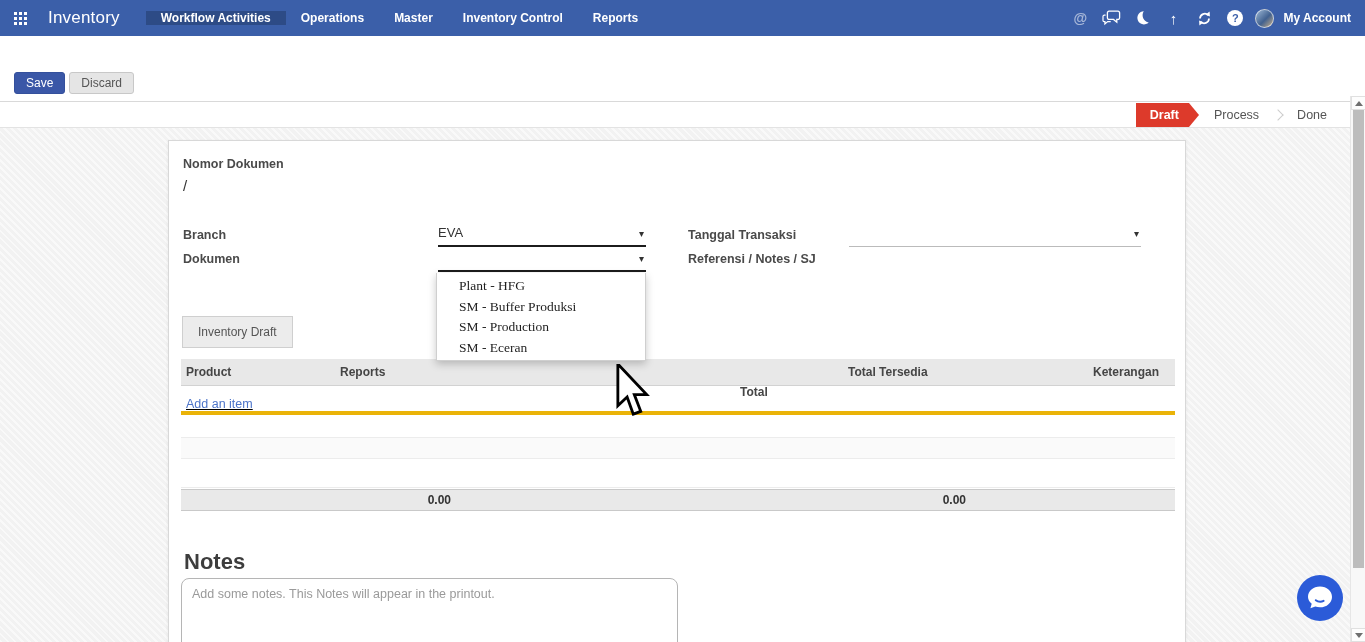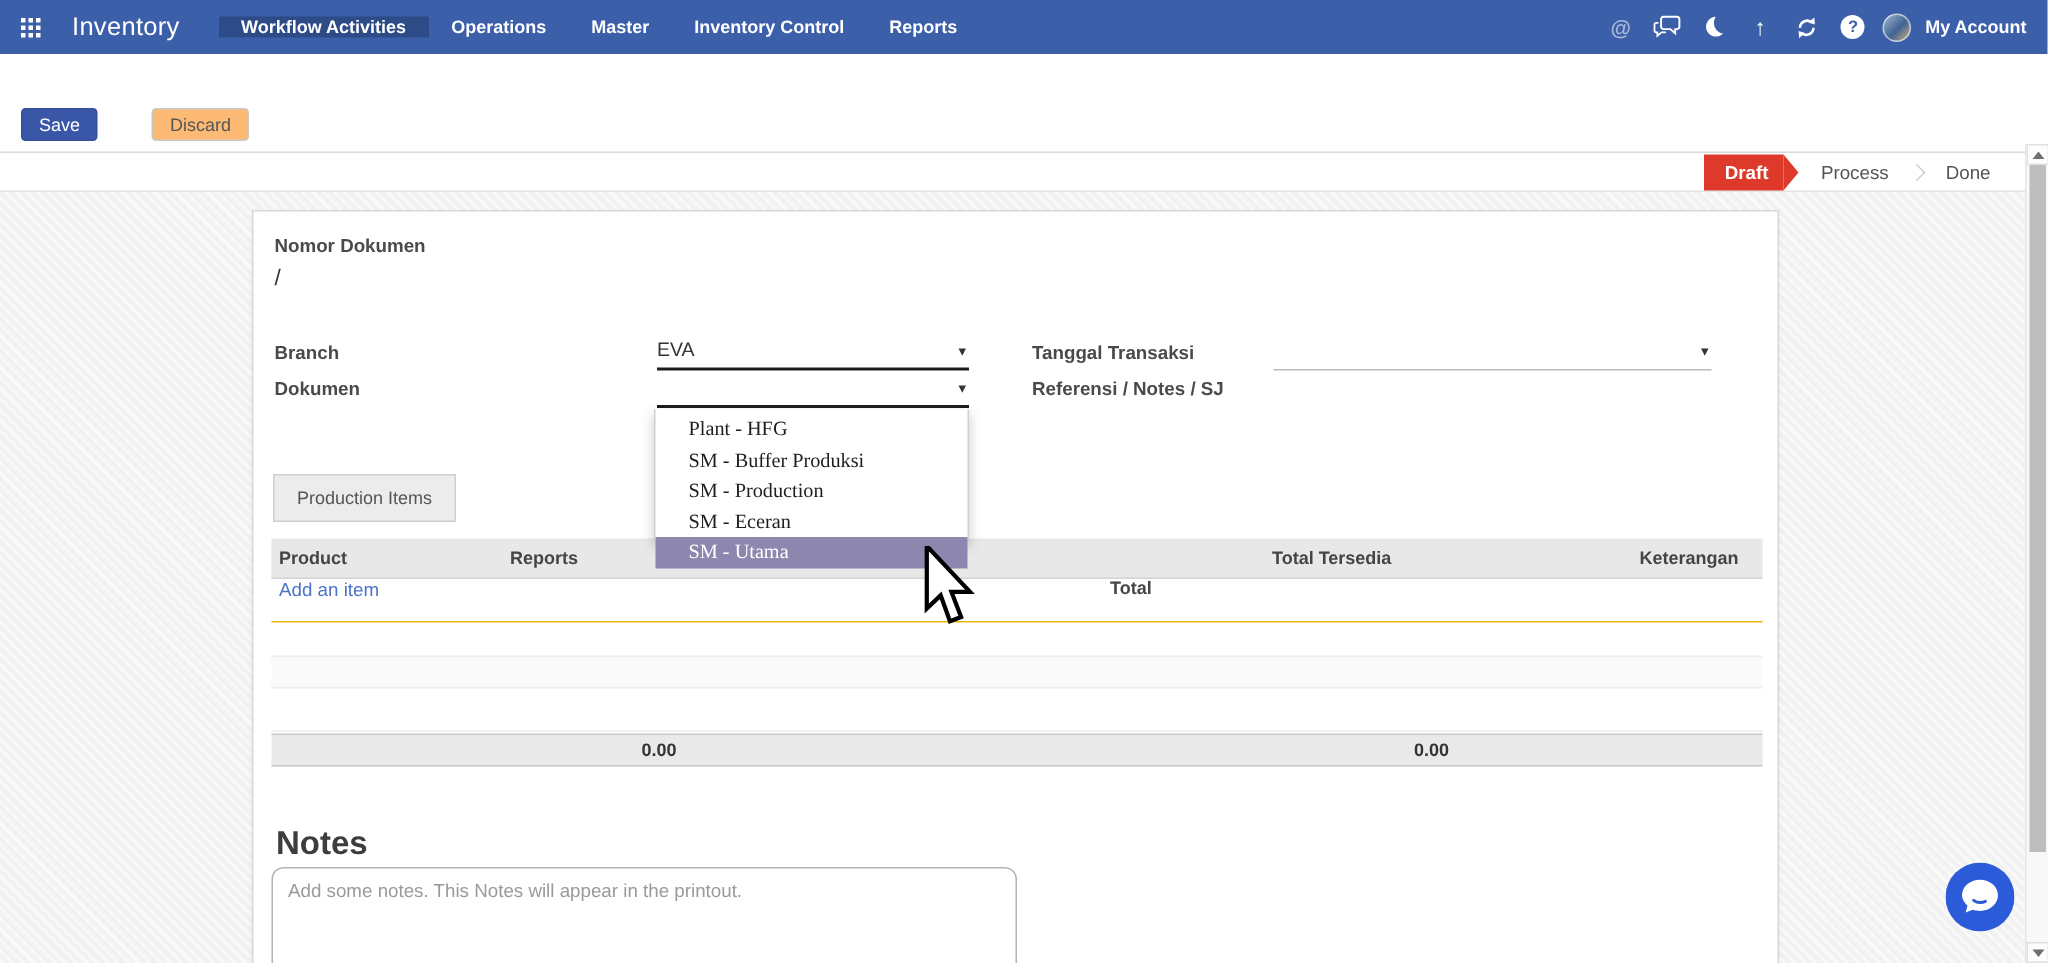--- a/index.html
+++ b/index.html
@@ -29,21 +29,21 @@
   .account-label { font-size:12px; font-weight:700; cursor:pointer; }
 
   
   .control-panel { position:absolute; left:0; top:36px; width:1365px; height:65px; background:#fff; }
   .breadcrumb { position:absolute; left:14px; top:10px; font-size:17px; color:#5c5c5c; }
   .breadcrumb .bc-link { color:#4d76c4; cursor:pointer; }
   .breadcrumb .bc-sep { color:#888; padding:0 6px; }
   .btn-row { position:absolute; left:14px; top:36px; display:flex; gap:4px; }
   .btn { font-size:12px; padding:3px 11px; border-radius:3px; cursor:pointer; border:1px solid transparent; }
   .btn-primary { background:#3a57a7; border-color:#34509c; color:#fff; }
-  .btn-secondary { background:#fdba74; border-color:#c8c8c8; color:#555;margin-left:32px; }
+  .btn-secondary { background:#e5e5e5; border-color:#c8c8c8; color:#555; }
 
   
   .status-band { position:absolute; left:0; top:101px; width:1350px; height:27px; background:#fff;
                  border-top:1px solid #d9d9d9; border-bottom:1px solid #e3e3e3; }
   .statusbar { position:absolute; right:10px; top:1px; height:24px; display:flex; align-items:center; }
   .state { font-size:12.5px; color:#555; padding:0 13px; height:24px; display:flex; align-items:center; cursor:pointer; }
   .state-active { background:#dd3a2b; color:#fff; font-weight:700; padding:0 10px 0 14px; position:relative; margin-right:12px; }
   .state-active:after { content:""; position:absolute; right:-10px; top:0; width:0; height:0;
                         border-top:12px solid transparent; border-bottom:12px solid transparent; border-left:10px solid #dd3a2b; }
   .chev { width:8px; height:8px; border-top:1px solid #ccc; border-right:1px solid #ccc;
@@ -82,21 +82,21 @@
   
   .itable { position:absolute; left:12px; top:218px; width:994px; }
   .t-head { display:flex; height:27px; background:#e8e8e8; border-bottom:1px solid #d2d2d2;
             align-items:center; font-size:12px; font-weight:700; color:#454545;gap:24px; }
   .c1 { width:130px; padding-left:5px; }
   .c2 { width:143px; padding-left:5px; }
   .c3 { width:210px; }
   .c4 { width:84px; padding-left:4px;margin-top:40px; }
   .c5 { width:221px; padding-left:4px; }
   .c6 { flex:1; padding-left:4px; }
-  .t-addrow { height:29px; display:flex; align-items:flex-start; border-bottom:1px solid #eab308; }
+  .t-addrow { height:29px; display:flex; align-items:flex-end; border-bottom:4px solid #eab308;text-decoration:underline; }
   .add-link { padding-left:5px; font-size:12.5px; color:#4c74c9; cursor:pointer; }
   .t-row { height:23px; border-bottom:1px solid #ececec; }
   .t-row.shade { background:#fafafa; height:21px; }
   .t-row.tall { height:29px; }
   .t-foot { display:flex; height:22px; background:#e9e9e9; border-top:1px solid #c9c9c9;
             border-bottom:1px solid #c9c9c9; align-items:center; font-size:12px; font-weight:700; color:#333; margin-top:1px; }
   .num { text-align:right; padding-right:3px; }
 
   
   .notes-h { position:absolute; left:15px; top:408px; font-size:22px; font-weight:700; color:#3d3d3d; }
@@ -220,24 +220,23 @@
       <span class="caret">▾</span>
     </div>
 
     <div class="flabel" style="left:519px; top:111px;">Referensi / Notes / SJ</div>
 
     <div class="dropdown-panel">
       <div class="dd-item">Plant - HFG</div>
       <div class="dd-item">SM - Buffer Produksi</div>
       <div class="dd-item">SM - Production</div>
       <div class="dd-item">SM - Eceran</div>
-      <div class="dd-item hl">SM - Utama</div>
-    </div>
-
-    <div class="tab">Production Items</div>
+    </div>
+
+    <div class="tab">Inventory Draft</div>
 
     <div class="itable">
       <div class="t-head">
         <div class="c1">Product</div>
         <div class="c2">Reports</div>
         <div class="c3"></div>
         <div class="c4">Total</div>
         <div class="c5">Total Tersedia</div>
         <div class="c6">Keterangan</div>
       </div>

